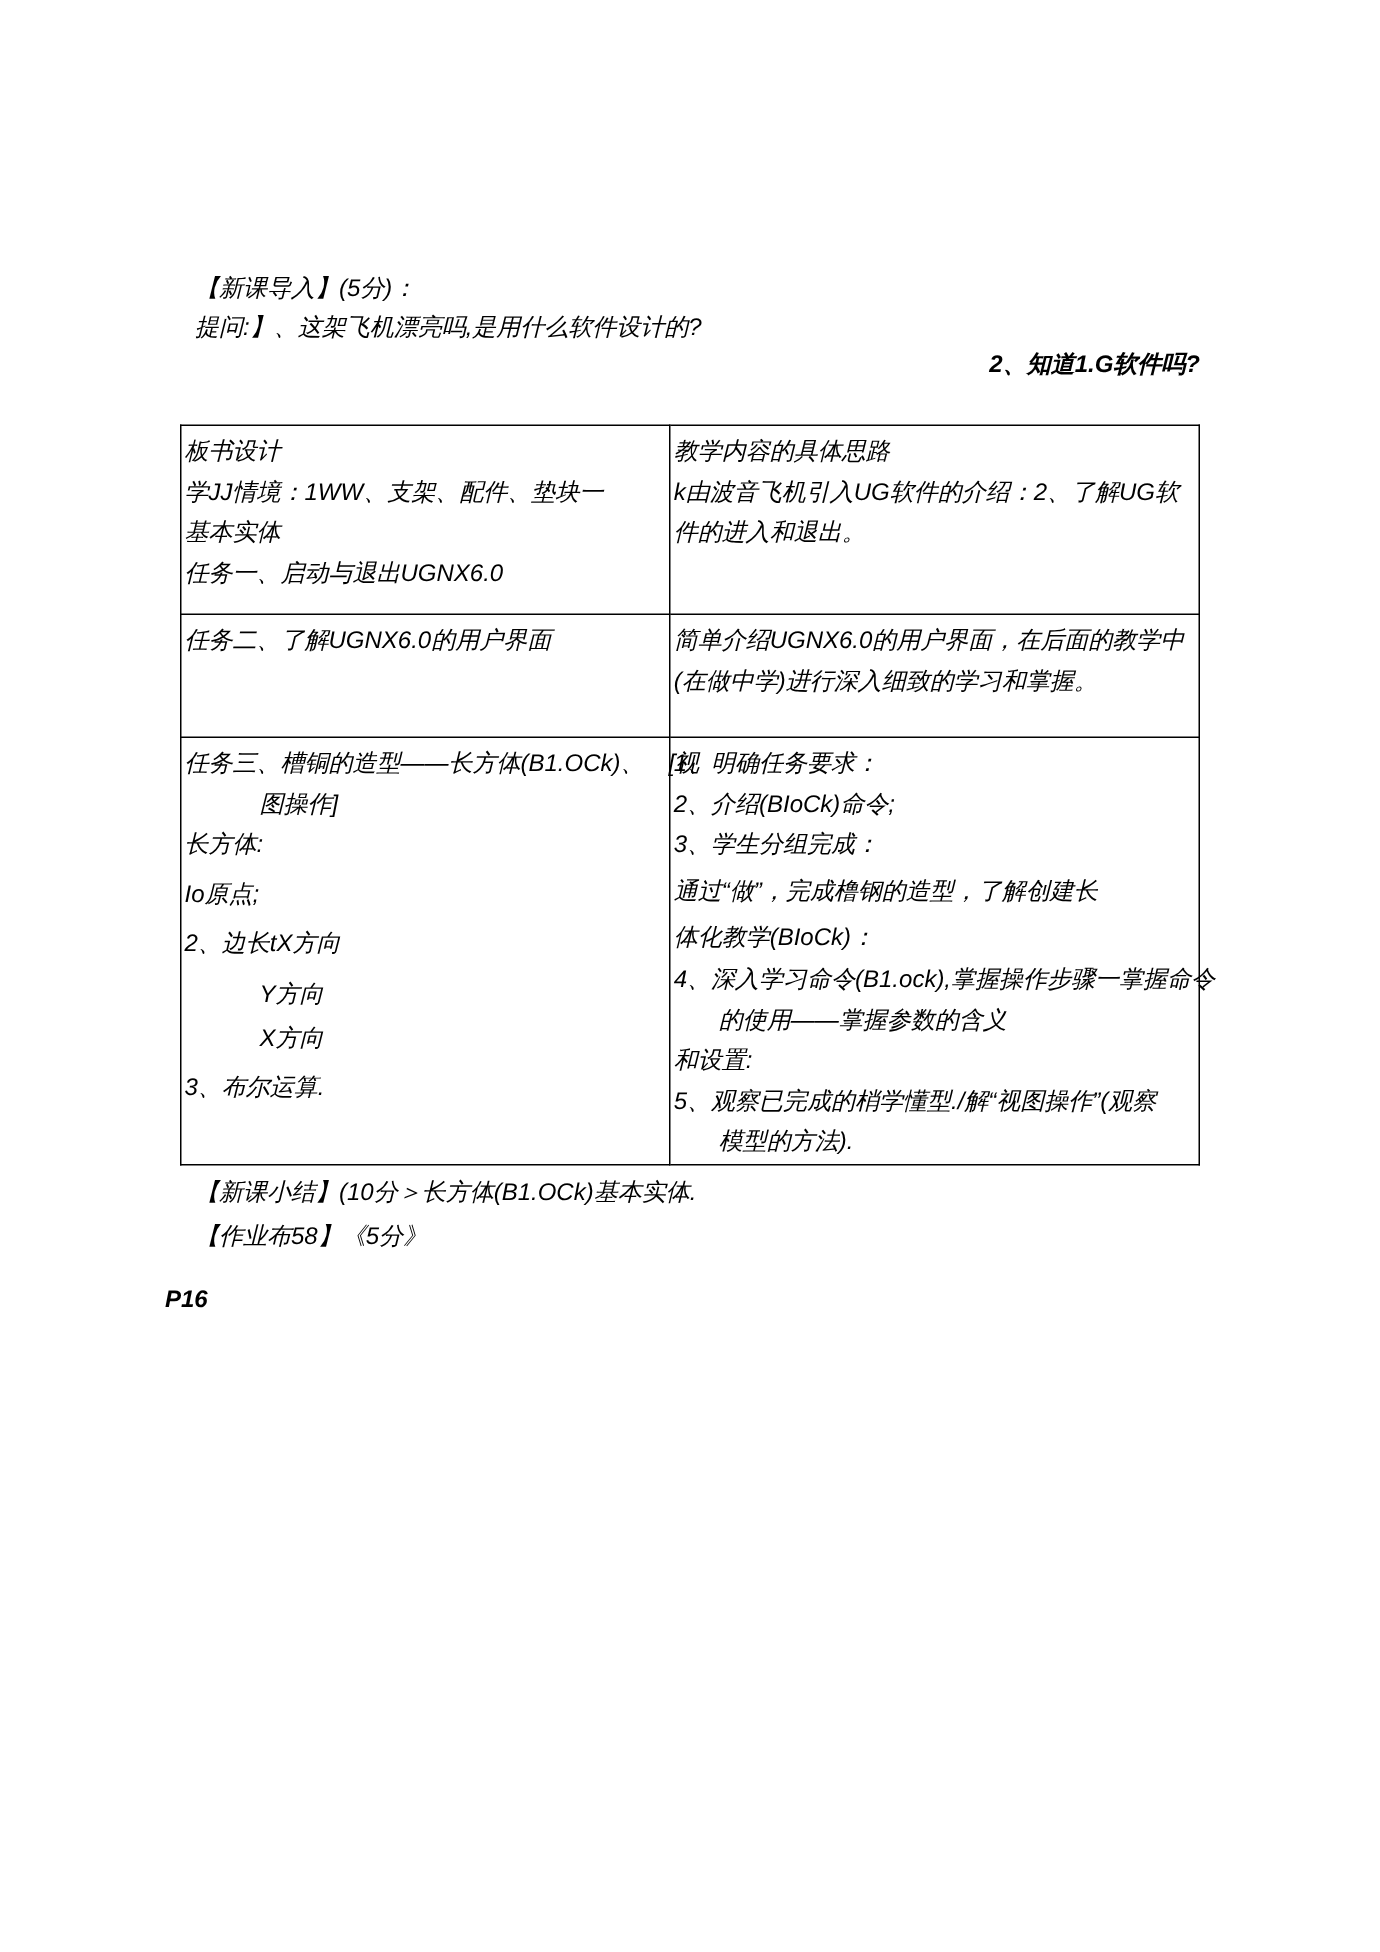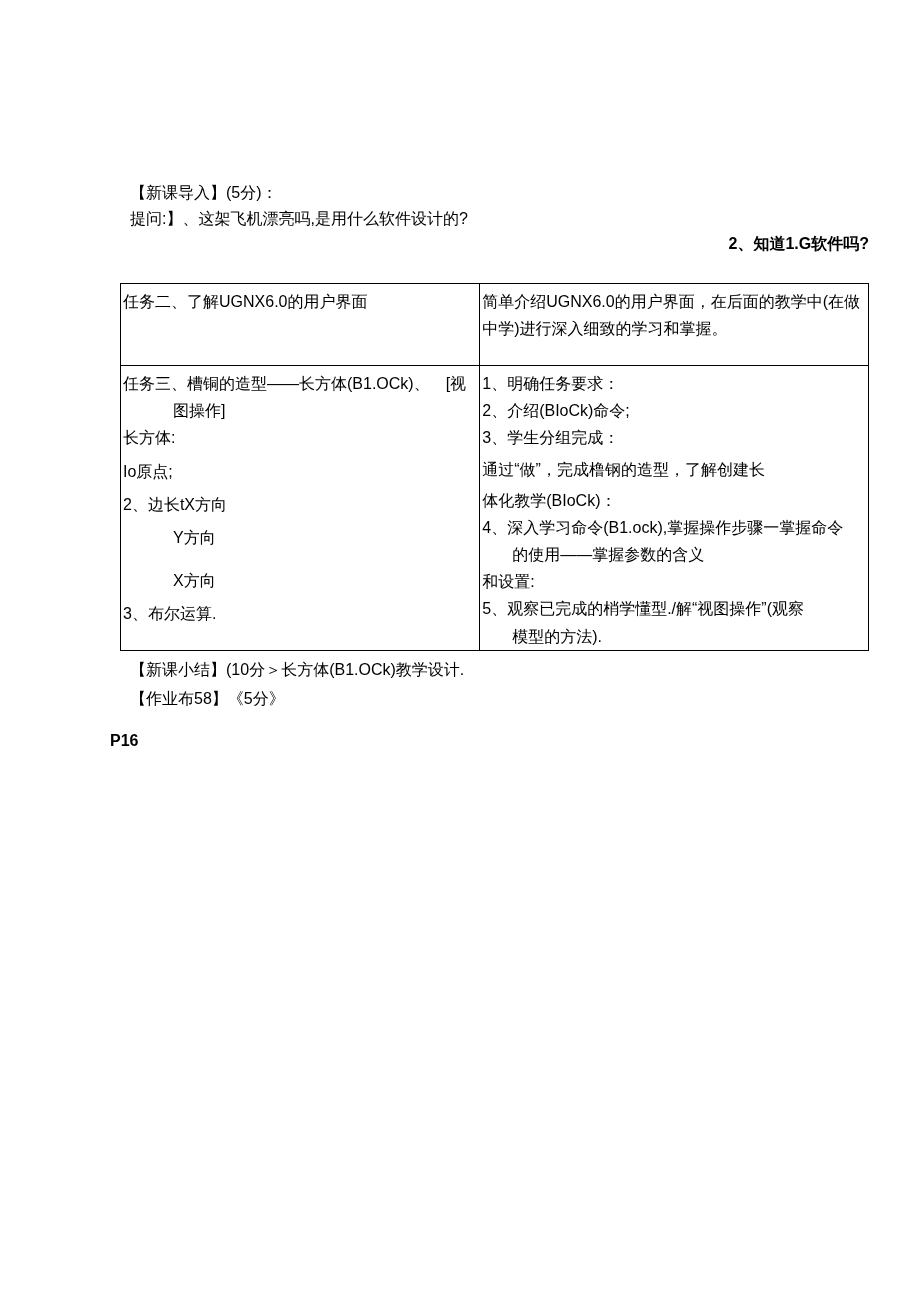--- a/index.html
+++ b/index.html
@@ -7,22 +7,23 @@
     margin: 0;
     padding: 0;
     background: #fff;
     color: #000;
     font-size: 16px;
     line-height: 1.6;
   }
   .page {
     width: 920px;
     min-height: 1301px;
-    padding: 180px 51px 40px 120px;
+    padding: 180px 120px 40px 120px;
     box-sizing: border-box;
+    font-style: italic;
   }
   .indent1 { padding-left: 10px; }
   .indent2 { padding-left: 50px; text-align: right; }
   .bold { font-weight: bold; }
   table {
     border-collapse: collapse;
     width: 100%;
     margin-top: 4px;
     table-layout: fixed;
   }
@@ -50,55 +51,67 @@
   <div class="indent1">【新课导入】(5分)：</div>
   <div class="indent1">提问:】、这架飞机漂亮吗,是用什么软件设计的?</div>
   <div class="indent2 bold">2、知道1.G软件吗?</div>
 
   <div style="height:22px"></div>
 
 
   <table>
 
     <tbody>
+        <tr>
+      <td class="left-col">
+        <div class="cell-line">板书设计</div>
+        <div class="cell-line">学JJ情境：1WW、支架、配件、垫块一</div>
+        <div class="cell-line">基本实体</div>
+        <div class="cell-line">任务一、启动与退出UGNX6.0</div>
+      </td>
+      <td class="right-col">
+        <div class="cell-line">教学内容的具体思路</div>
+        <div class="cell-line">k由波音飞机引入UG软件的介绍：2、了解UG软件的进入和退出。</div>
+      </td>
+    </tr>
 
     <tr>
       <td class="left-col" style="padding-bottom:50px;">
         <div class="cell-line">任务二、了解UGNX6.0的用户界面</div>
       </td>
       <td class="right-col">
         <div class="cell-line">简单介绍UGNX6.0的用户界面，在后面的教学中(在做中学)进行深入细致的学习和掌握。</div>
       </td>
     </tr>
 
     <tr>
       <td class="left-col">
         <div class="cell-line nowrap">任务三、槽铜的造型——长方体(B1.OCk)、 [视</div>
         <div class="cell-line sub-indent">图操作]</div>
         <div class="cell-line">长方体:</div>
         <div class="cell-line" style="margin-top:6px">Io原点;</div>
         <div class="cell-line" style="margin-top:6px">2、边长tX方向</div>
         <div class="cell-line sub-indent" style="margin-top:6px">Y方向</div>
-        <div class="cell-line sub-indent" style="margin-top:16px">X方向</div>
+        <div class="cell-line sub-indent" style="margin-top:2px">X方向</div>
         <div class="cell-line" style="margin-top:6px">3、布尔运算.</div>
       </td>
       <td class="right-col" style="padding-bottom:0;">
         <div class="cell-line">1、明确任务要求：</div>
         <div class="cell-line">2、介绍(BIoCk)命令;</div>
         <div class="cell-line">3、学生分组完成：</div>
         <div class="cell-line" style="margin-top:4px">通过“做”，完成橹钢的造型，了解创建长</div>
         <div class="cell-line" style="margin-top:4px">体化教学(BIoCk)：</div>
         <div class="cell-line nowrap">4、深入学习命令(B1.ock),掌握操作步骤一掌握命令</div>
         <div class="cell-line" style="padding-left:30px">的使用——掌握参数的含义</div>
         <div class="cell-line">和设置:</div>
         <div class="cell-line nowrap">5、观察已完成的梢学懂型./解“视图操作”(观察</div>
         <div class="cell-line" style="padding-left:30px">模型的方法).</div>
       </td>
     </tr>
   </tbody>
     </table>
 
-  <div class="summary indent1">【新课小结】(10分＞长方体(B1.OCk)教学设计.</div>
+  <div class="summary indent1">【新课小结】(10分＞长方体(B1.OCk)基本实体.</div>
 
   <div class="hw">【作业布58】《5分》</div>
   <div class="p16">P16</div>
 
 </div>
 
 </body></html>

